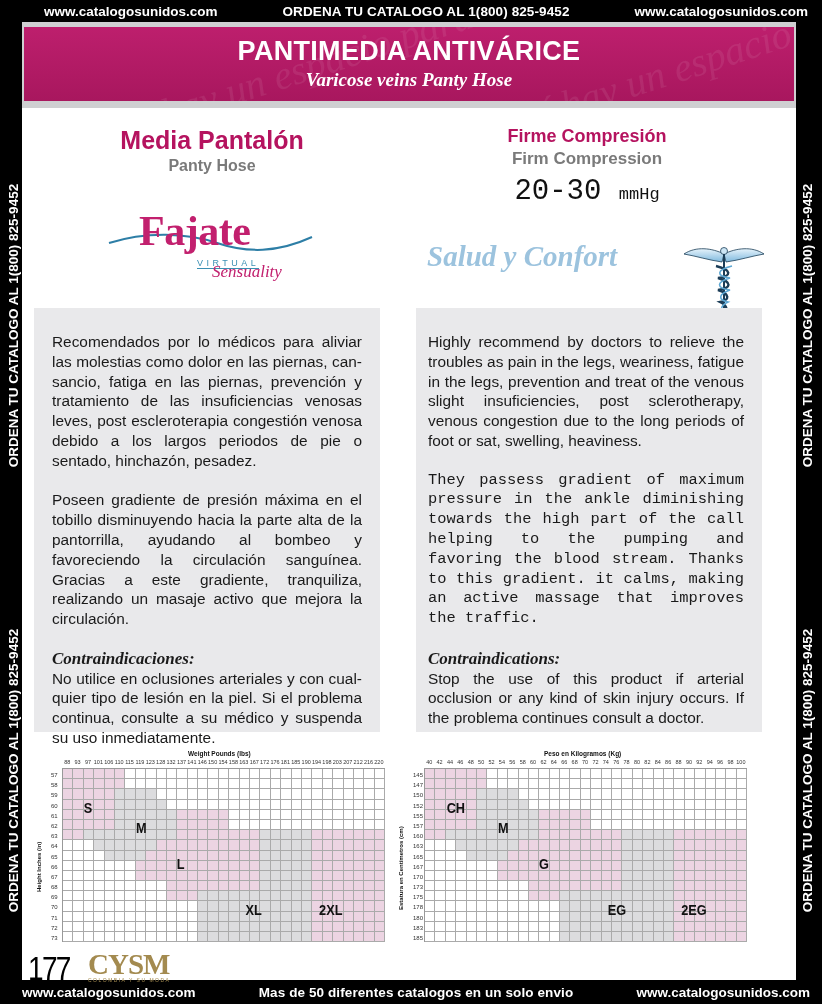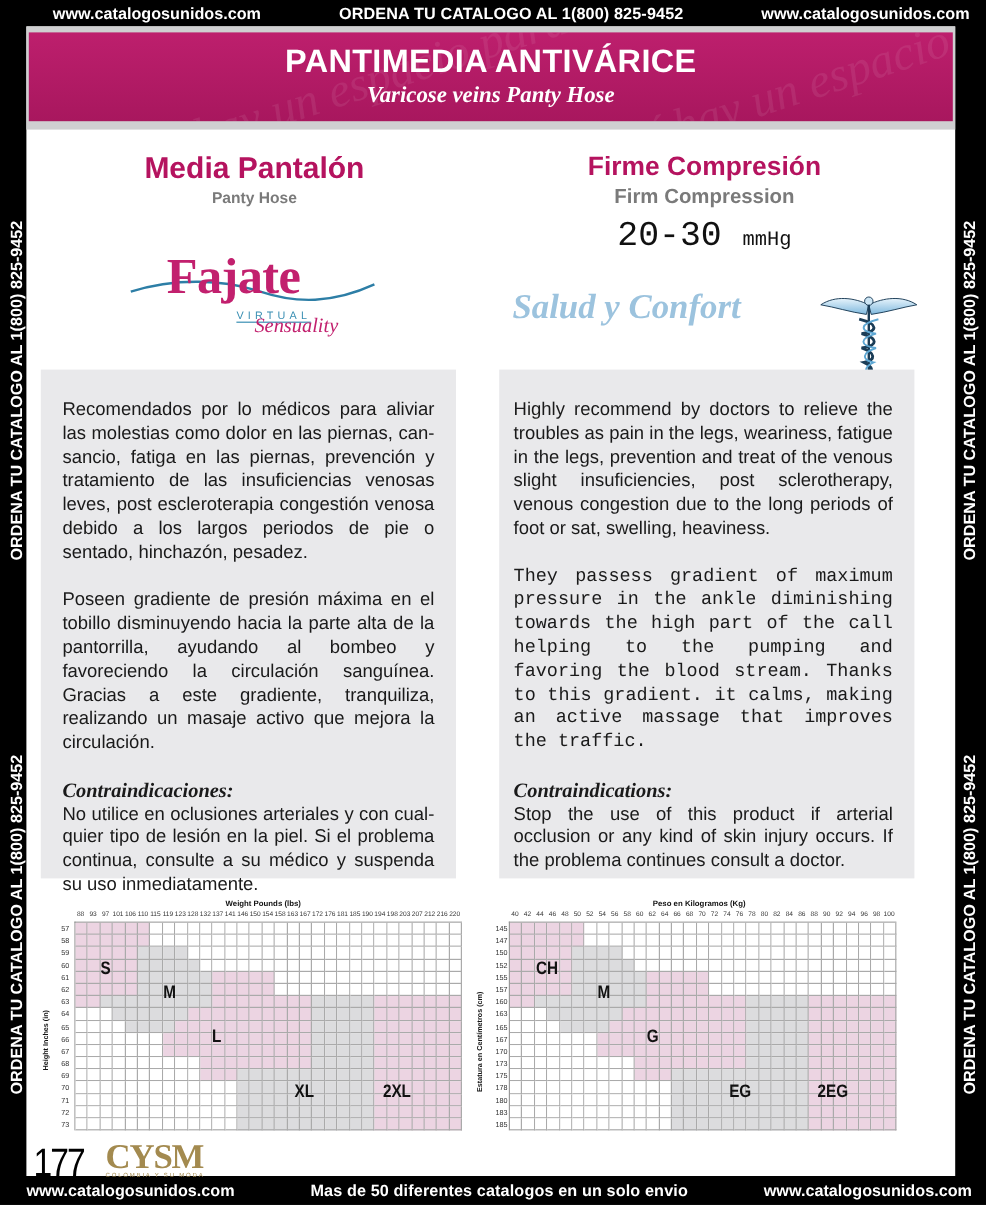--- a/index.html
+++ b/index.html
@@ -41,24 +41,24 @@
     color: rgba(255,255,255,0.08); font-size: 40px; white-space: nowrap; transform: rotate(-18deg);
   }
   .banner h1 { font-size: 27px; font-weight: bold; margin-top: 9px; letter-spacing: 0.3px; position: relative; }
   .banner h2 {
     font-family: "Liberation Serif", serif; font-style: italic; font-weight: bold;
     font-size: 19px; margin-top: 2px; position: relative;
   }
 
   .col-head { position: absolute; text-align: center; }
   .col-head .t1 { color: #b5135f; font-weight: bold; font-size: 25px; }
-  .col-head .t2 { color: #7a7a7a; font-weight: bold; font-size: 13px; margin-top: 2px; }
+  .col-head .t2 { color: #7a7a7a; font-weight: bold; font-size: 16px; margin-top: 2px; }
   .left-head { left: 60px; top: 104px; width: 260px; }
   .right-head { left: 430px; top: 104px; width: 270px; }
-  .right-head .t1 { font-size: 22px; }
+  .right-head .t1 { font-size: 18px; }
   .right-head .t2 { font-size: 17px; }
   .pressure { font-size: 29px; color: #111; margin-top: 6px; font-family: Liberation Mono, monospace; }
   .pressure small { font-size: 17px; }
 
   .fajate { position: absolute; left: 85px; top: 185px; width: 210px; height: 95px; }
   .fajate .word {
     position: absolute; left: 32px; top: 0; font-family: "Liberation Serif", serif; font-weight: bold;
     font-size: 42px; color: #c2206e; letter-spacing: -0.5px;
   }
   .fajate .virtual {

